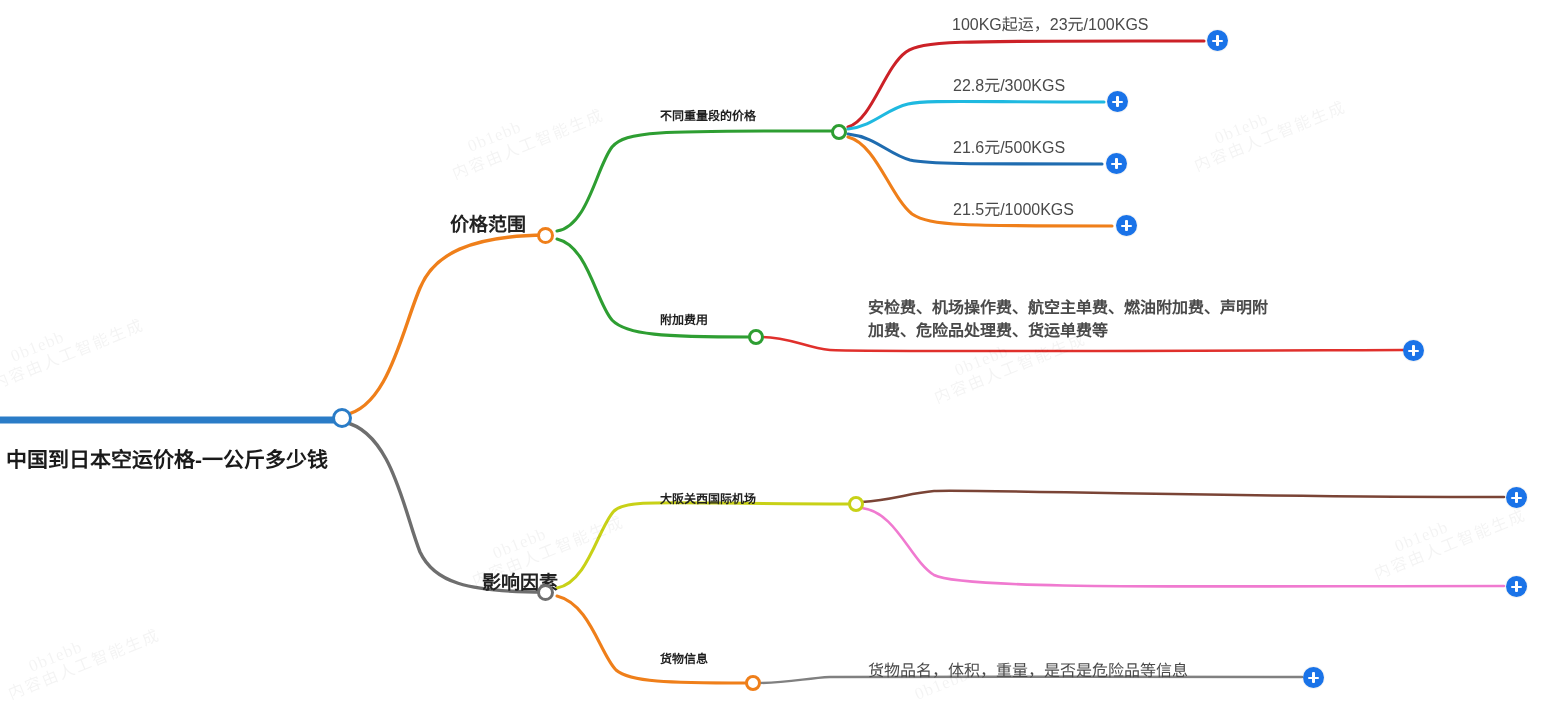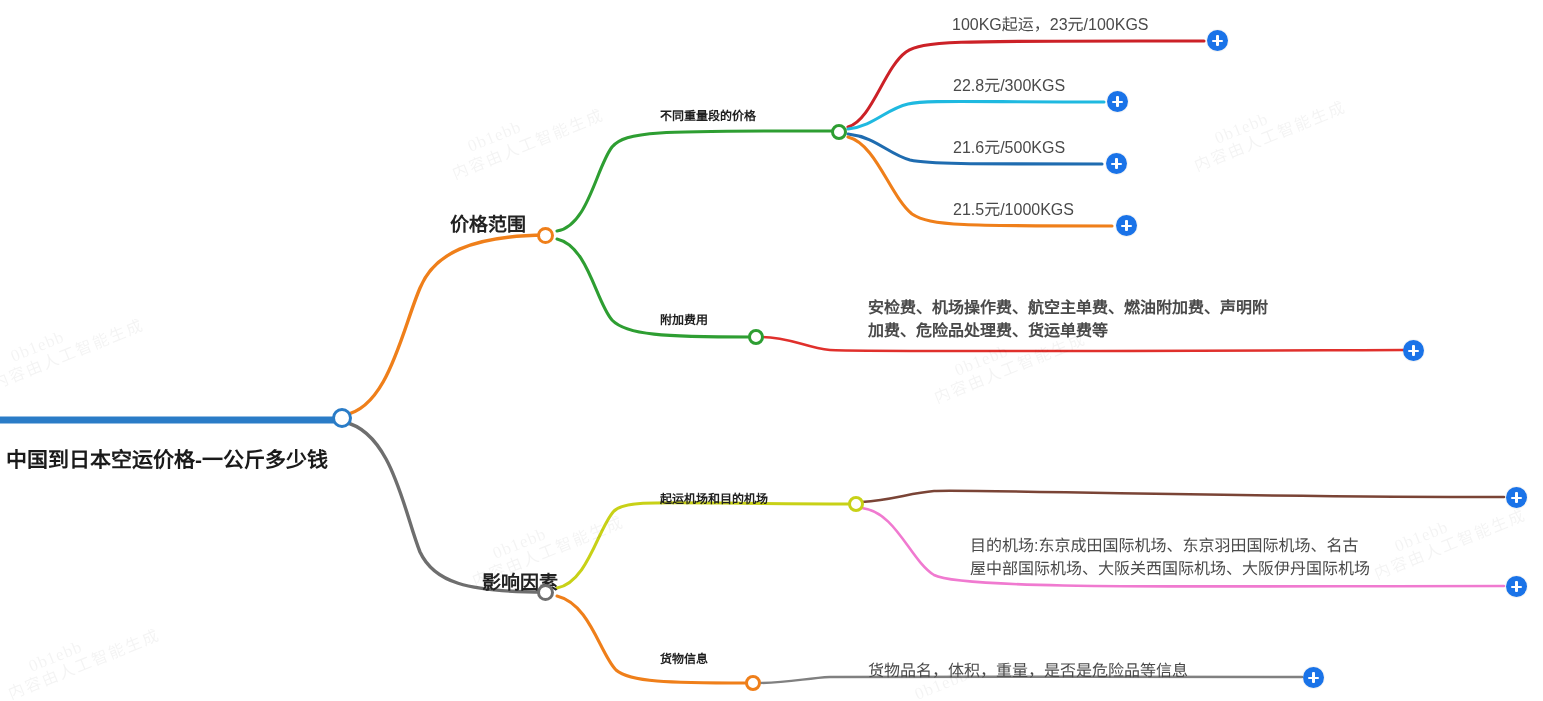--- a/index.html
+++ b/index.html
@@ -183,21 +183,21 @@
 
   <div class="node-label lvl1-label" style="left:440px; top:570px;margin-left:42px;">影响因素</div>
   <div class="dot" style="left:537px; top:584px; width:17px; height:17px; border:3px solid #6e6e6e;"></div>
 
   <div class="node-label lvl2-label" style="left:660px; top:109px;">不同重量段的价格</div>
   <div class="dot" style="left:831px; top:124px; width:16px; height:16px; border:3px solid #2e9e32;"></div>
 
   <div class="node-label lvl2-label" style="left:660px; top:313px;">附加费用</div>
   <div class="dot" style="left:748px; top:329px; width:16px; height:16px; border:3px solid #2e9e32;"></div>
 
-  <div class="node-label lvl2-label" style="left:660px; top:492px;">起运机场和目的机场</div>
+  <div class="node-label lvl2-label" style="left:660px; top:492px;">大阪关西国际机场</div>
   <div class="dot" style="left:848px; top:496px; width:16px; height:16px; border:3px solid #c8d117;"></div>
 
   <div class="node-label lvl2-label" style="left:660px; top:652px;">货物信息</div>
   <div class="dot" style="left:745px; top:675px; width:16px; height:16px; border:3px solid #ef7f1a;"></div>
 
   <div class="node-label leaf-label" style="left:952px; top:14px;">100KG起运，23元/100KGS</div>
   <div class="plus" style="left:1207px; top:30px;"></div>
 
   <div class="node-label leaf-label" style="left:953px; top:75px;">22.8元/300KGS</div>
   <div class="plus" style="left:1107px; top:91px;"></div>
@@ -207,20 +207,18 @@
 
   <div class="node-label leaf-label" style="left:953px; top:199px;">21.5元/1000KGS</div>
   <div class="plus" style="left:1116px; top:215px;"></div>
 
   <div class="node-label leaf-label multi" style="left:868px; top:297px;font-weight:bold;">安检费、机场操作费、航空主单费、燃油附加费、声明附
 加费、危险品处理费、货运单费等</div>
   <div class="plus" style="left:1403px; top:340px;"></div>
 
   <div class="plus" style="left:1506px; top:487px;"></div>
 
-  <div class="node-label leaf-label multi" style="left:970px; top:535px;">目的机场:东京成田国际机场、东京羽田国际机场、名古
-屋中部国际机场、大阪关西国际机场、大阪伊丹国际机场</div>
   <div class="plus" style="left:1506px; top:576px;"></div>
 
   <div class="node-label leaf-label" style="left:868px; top:660px;">货物品名，体积，重量，是否是危险品等信息</div>
   <div class="plus" style="left:1303px; top:667px;"></div>
 
 </div>
 
 </body></html>

